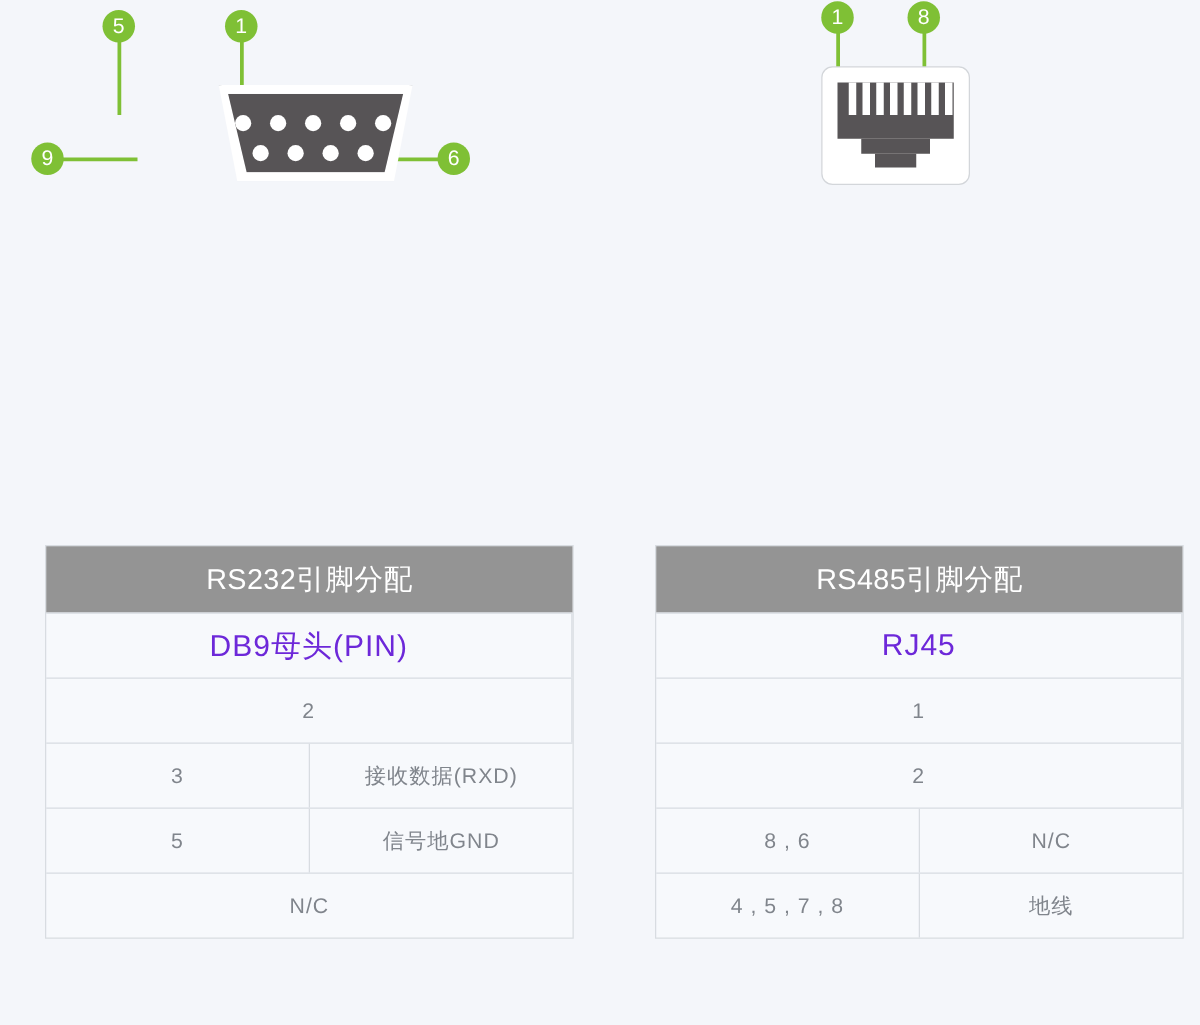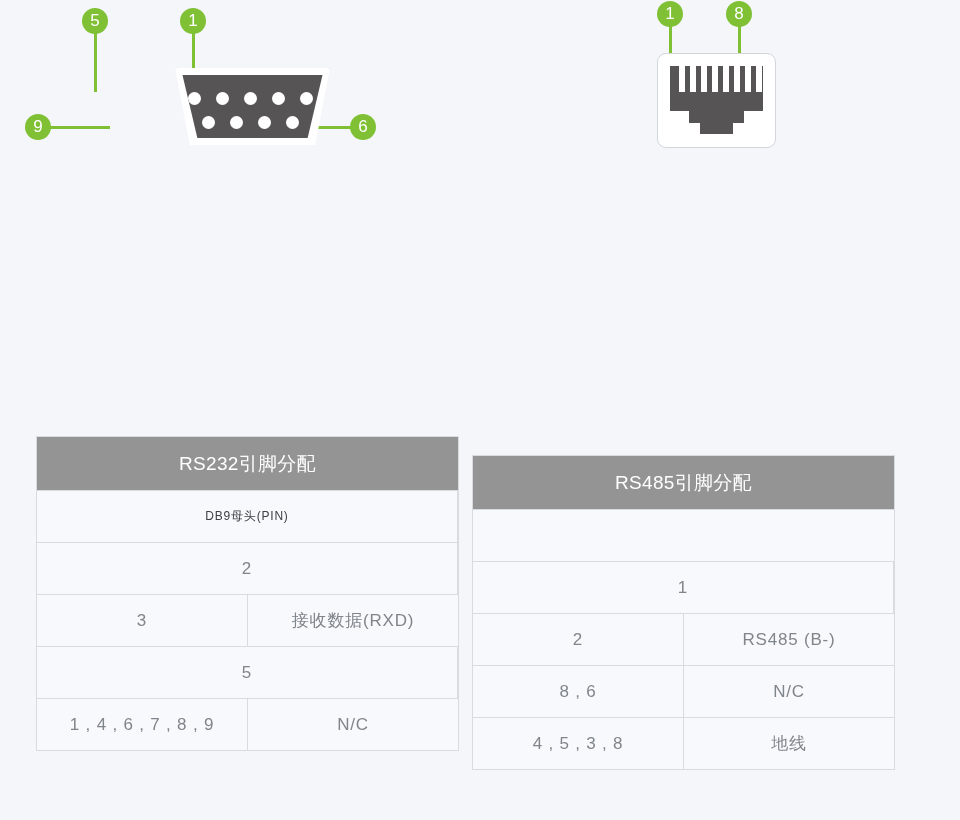--- a/index.html
+++ b/index.html
@@ -148,39 +148,39 @@
   
   .table {
     position: absolute;
     top: 436px;
     width: 421px;
     border: 1px solid #d8dce1;
     border-collapse: collapse;
     background: #f7f9fc;
   }
   .table.left  { left: 36px; }
-  .table.right { left: 472px; margin-top: 19px; }
+  .table.right { left: 524px; }
 
   .tbl-title {
     height: 53px;
     line-height: 53px;
     background: #949494;
     color: #ffffff;
     text-align: center;
-    font-size: 19px;
+    font-size: 23px;
     letter-spacing: 0.3px;
   }
   .tbl-row {
     display: flex;
     height: 51px;
     border-top: 1px solid #d8dce1;
   }
   .tbl-row.head .cell {
-    color: #404040;
-    font-size: 12px;
+    color: #6d28d9;
+    font-size: 24px;
   }
   .cell {
     flex: 1 1 50%;
     display: flex;
     align-items: center;
     justify-content: center;
     font-size: 17px;
     color: #80858c;
     letter-spacing: 0.8px;
   }
@@ -255,39 +255,39 @@
   </div>
   <div class="tbl-row">
     <div class="cell col1">2</div>
   </div>
   <div class="tbl-row">
     <div class="cell col1">3</div>
     <div class="cell">接收数据(RXD)</div>
   </div>
   <div class="tbl-row">
     <div class="cell col1">5</div>
-  </div>
-  <div class="tbl-row">
-    <div class="cell col1">1 , 4 , 6 , 7 , 8 , 9</div>
+    <div class="cell">信号地GND</div>
+  </div>
+  <div class="tbl-row">
     <div class="cell">N/C</div>
   </div>
 </div>
 
 <div class="table right">
   <div class="tbl-title">RS485引脚分配</div>
   <div class="tbl-row head">
+    <div class="cell col1">RJ45</div>
   </div>
   <div class="tbl-row">
     <div class="cell col1">1</div>
   </div>
   <div class="tbl-row">
     <div class="cell col1">2</div>
-    <div class="cell">RS485 (B-)</div>
   </div>
   <div class="tbl-row">
     <div class="cell col1">8 , 6</div>
     <div class="cell">N/C</div>
   </div>
   <div class="tbl-row">
-    <div class="cell col1">4 , 5 , 3 , 8</div>
+    <div class="cell col1">4 , 5 , 7 , 8</div>
     <div class="cell">地线</div>
   </div>
 </div>
 
 </body></html>

